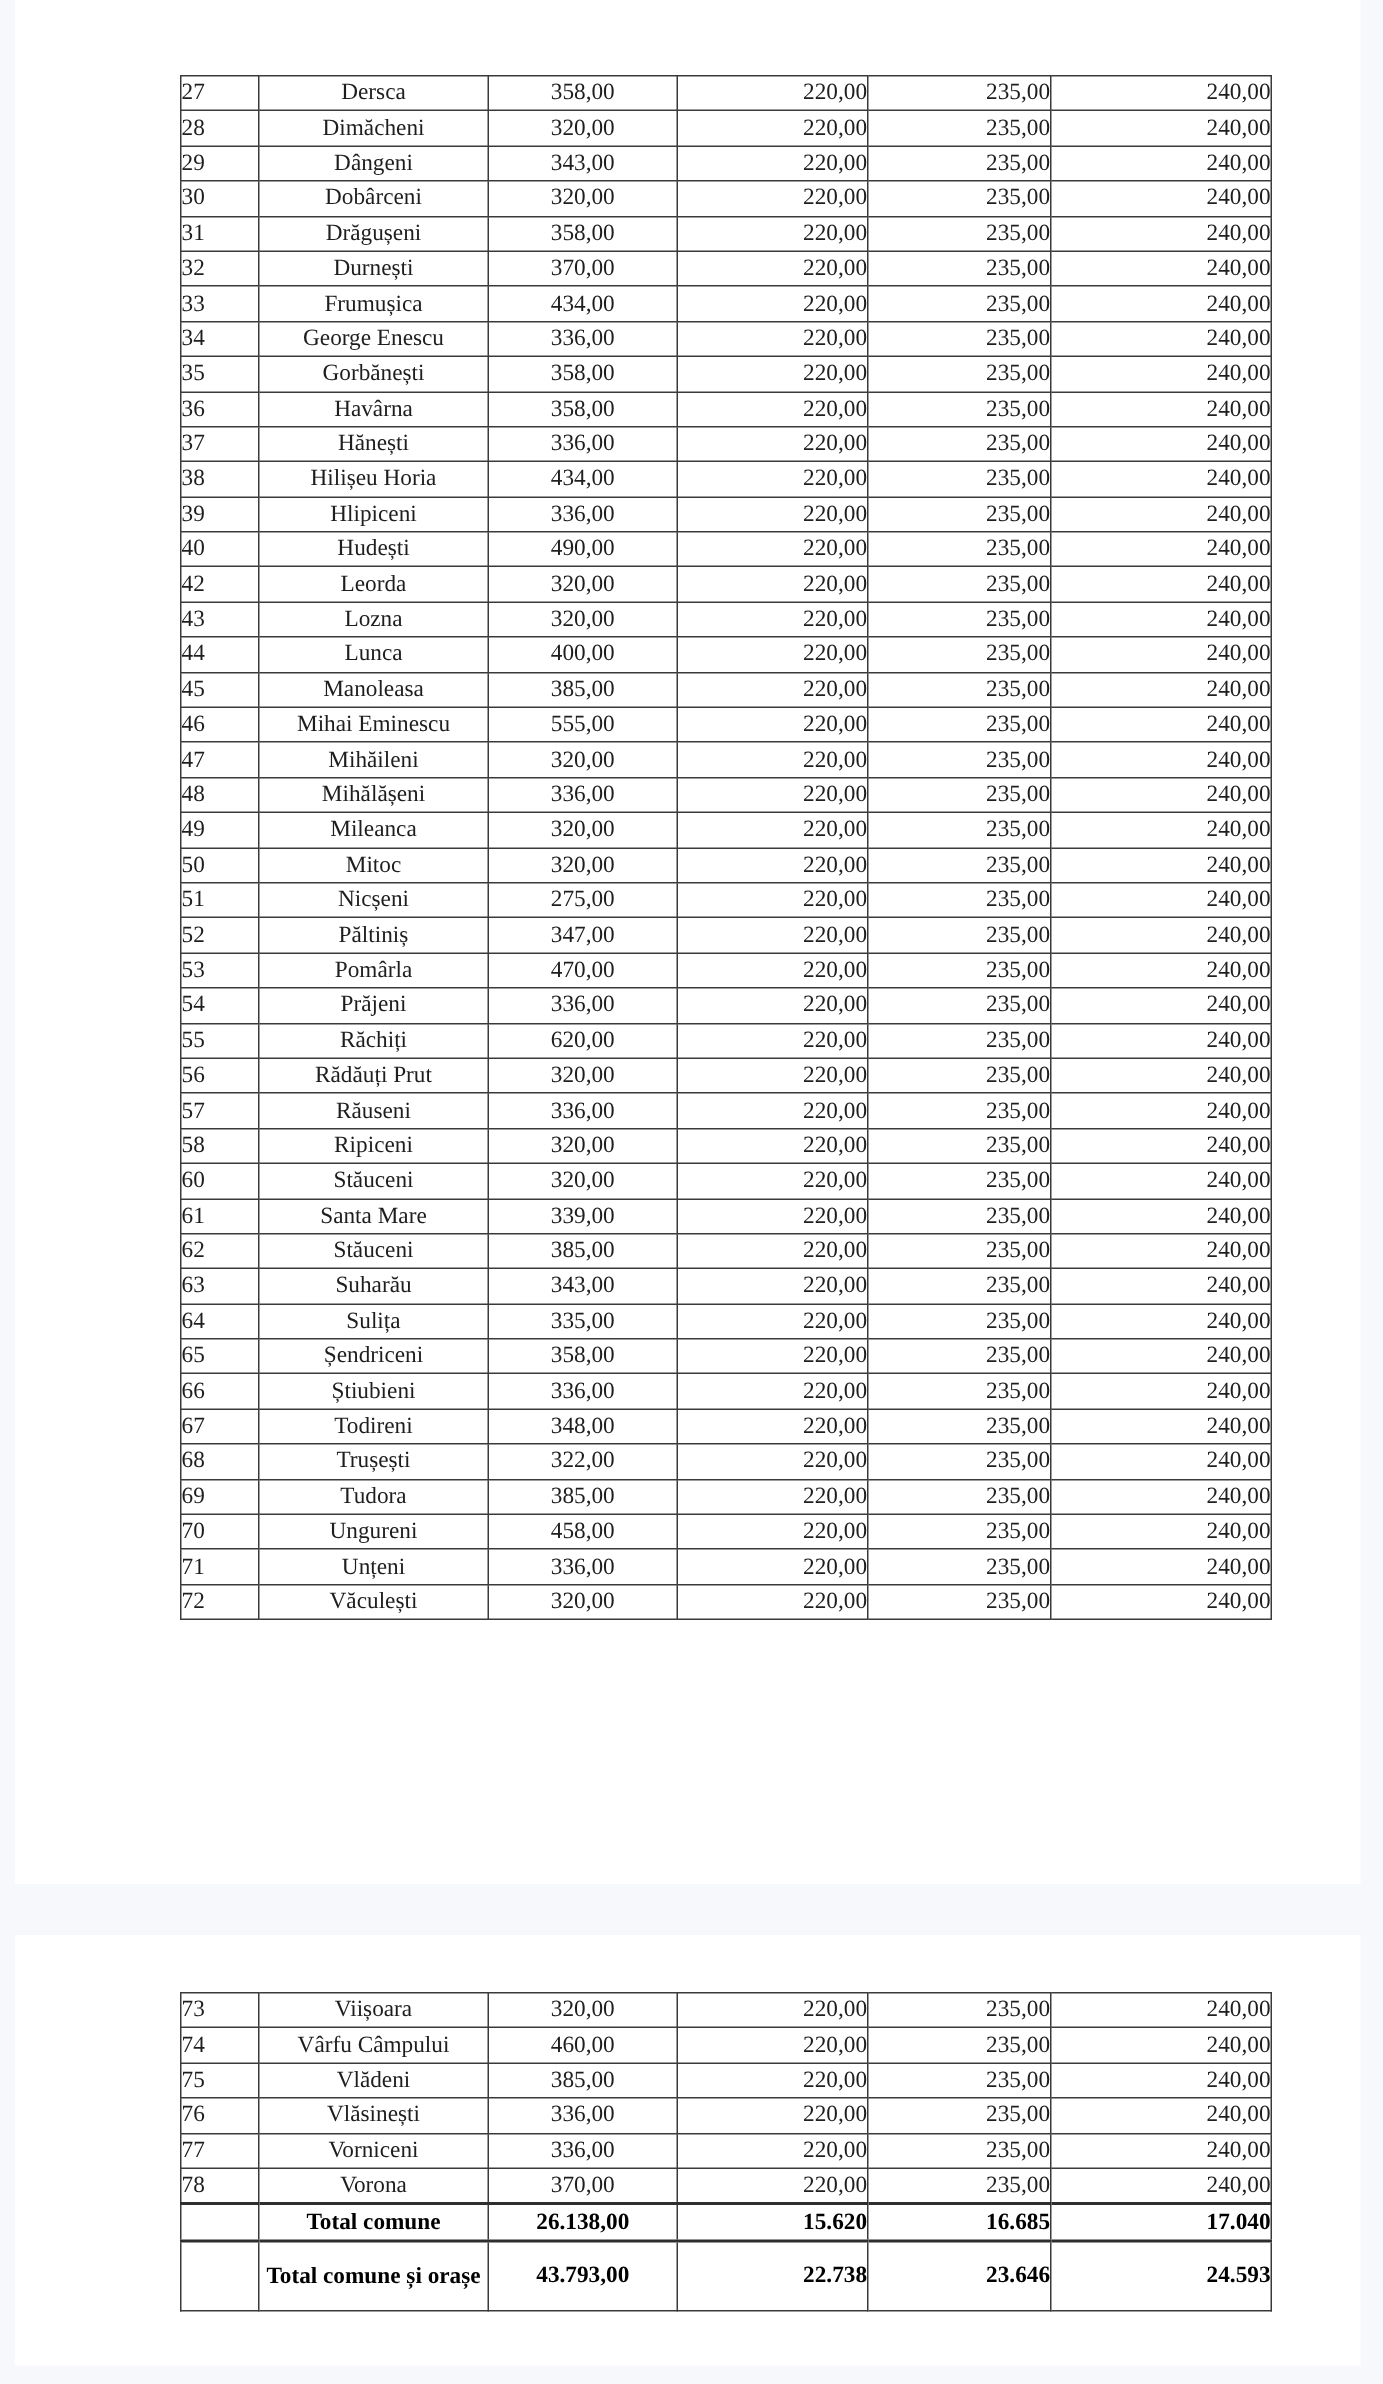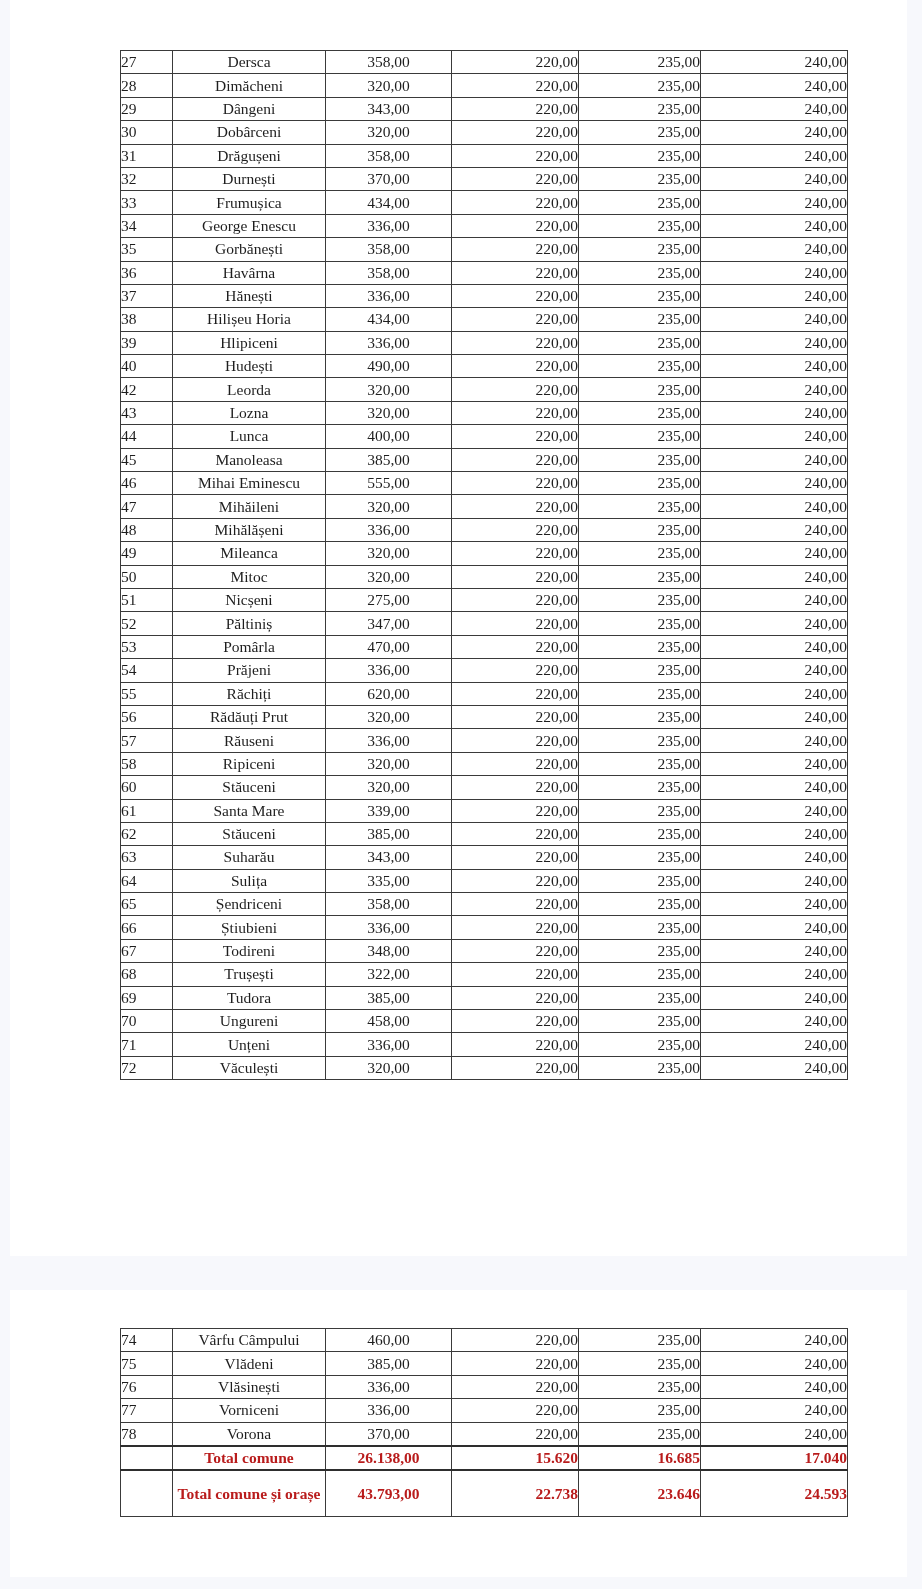--- a/index.html
+++ b/index.html
@@ -41,21 +41,21 @@
     white-space: nowrap;
     overflow: hidden;
   }
   td.c-no   { padding-left: 10px; text-align: left; }
   td.c-name { padding-left: 8px;  text-align: center; }
   td.c-v1   { text-align: center; color: #2b2b2b; }
   td.c-v    { text-align: right; padding-right: 5px; color: #2b2b2b; }
 
   tr.total td {
     font-weight: bold;
-    color: #b91c1c;
+    color: #000000;
     border-top: 2px solid #2e2e2e;
   }
   tr.total td.c-name { white-space: normal; line-height: 1.25; }
   tr.total.tall td { height: 45px; margin-left: 32px; }
 </style>
 </head>
 <body>
 
 <div class="page" id="page-1">
   <table class="communes">
@@ -429,20 +429,28 @@
     <colgroup>
       <col style="width:52px">
         <col style="width:153px">
         <col style="width:126px">
       <col style="width:127px">
         <col style="width:122px">
         <col style="width:147px">
     </colgroup>
     <tbody>
         <tr>
+          <td class="c-no">73</td>
+          <td class="c-name">Viișoara</td>
+          <td class="c-v1">320,00</td>
+          <td class="c-v">220,00</td>
+          <td class="c-v">235,00</td>
+          <td class="c-v">240,00</td>
+        </tr>
+        <tr>
           <td class="c-no">74</td>
           <td class="c-name">Vârfu Câmpului</td>
           <td class="c-v1">460,00</td>
           <td class="c-v">220,00</td>
           <td class="c-v">235,00</td>
           <td class="c-v">240,00</td>
         </tr>
         <tr>
           <td class="c-no">75</td>
           <td class="c-name">Vlădeni</td>

